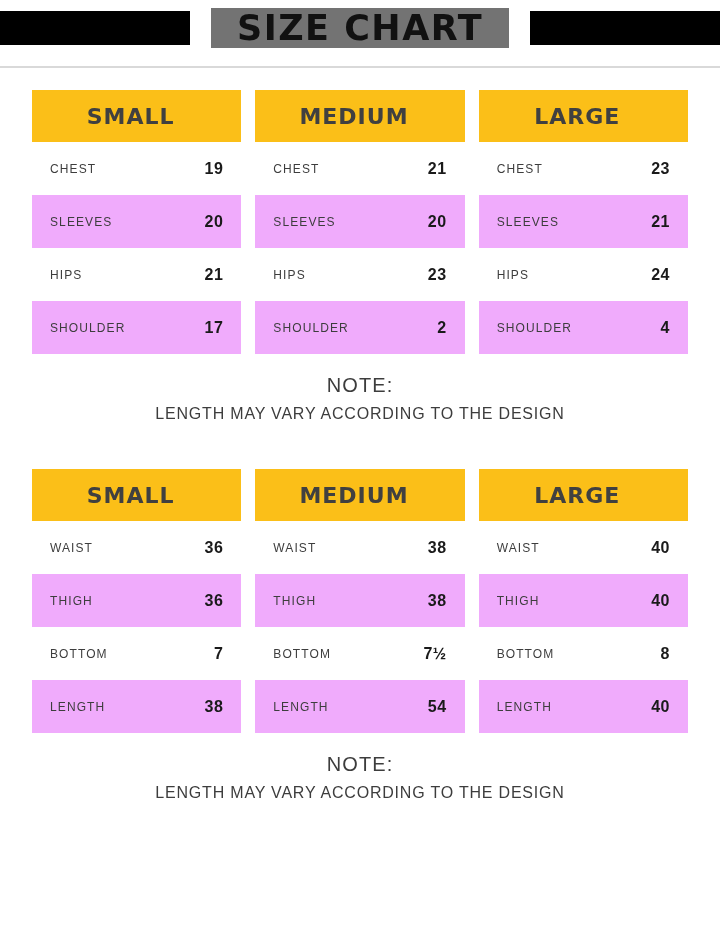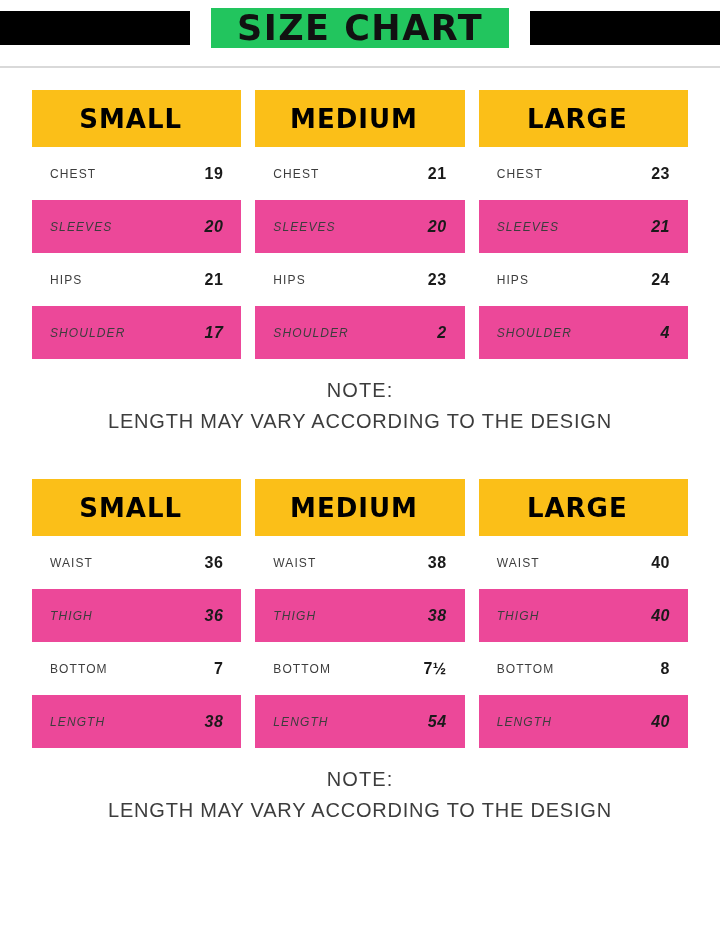--- a/index.html
+++ b/index.html
@@ -40,21 +40,21 @@
     left: 0;
     width: 190px;
   }
   .banner .bar.right {
     right: 0;
     width: 190px;
   }
   .banner .title {
     position: relative;
     z-index: 2;
-    background: #22c55e;
+    background: #737373;
     padding: 0 26px;
     font-size: 35px;
     font-weight: bold;
     letter-spacing: 1.5px;
     color: #111111;
     font-family: "DejaVu Sans", sans-serif;
   }
 
   .hr-rule {
     height: 2px;
@@ -69,38 +69,37 @@
     padding: 0 32px;
     box-sizing: border-box;
   }
   .table-col {
     flex: 1 1 0;
     min-width: 0;
   }
   .col-header {
     background: #fbbf18;
     text-align: center;
-    font-size: 26px;
+    font-size: 22px;
     font-weight: bold;
     letter-spacing: 1px;
     padding: 14px 12px 13px 0;
-    color: #000000;
+    color: #404040;
     font-family: "DejaVu Sans", sans-serif;
   }
   .row {
     display: flex;
     align-items: center;
     justify-content: space-between;
     padding: 0 18px;
     height: 53px;
     box-sizing: border-box;
   }
   .row.shaded {
-    background: #ec4899;
-    font-style: italic;
+    background: #f0abfc;
   }
   .row .label {
     font-size: 12px;
     letter-spacing: 1.1px;
     color: #3d3d3d;
     font-family: "Liberation Sans", sans-serif;
   }
   .row .value {
     font-size: 16px;
     font-weight: bold;
@@ -114,21 +113,21 @@
     text-align: center;
     padding-top: 20px;
   }
   .note .note-title {
     font-size: 20px;
     letter-spacing: 1.1px;
     color: #3d3d3d;
     margin-bottom: 8px;
   }
   .note .note-text {
-    font-size: 20px;
+    font-size: 16px;
     letter-spacing: 0.8px;
     color: #3d3d3d;
   }
 
   .section-top { padding-top: 22px; }
   .section-gap { height: 24px; }
 </style>
 </head>
 <body>
 

